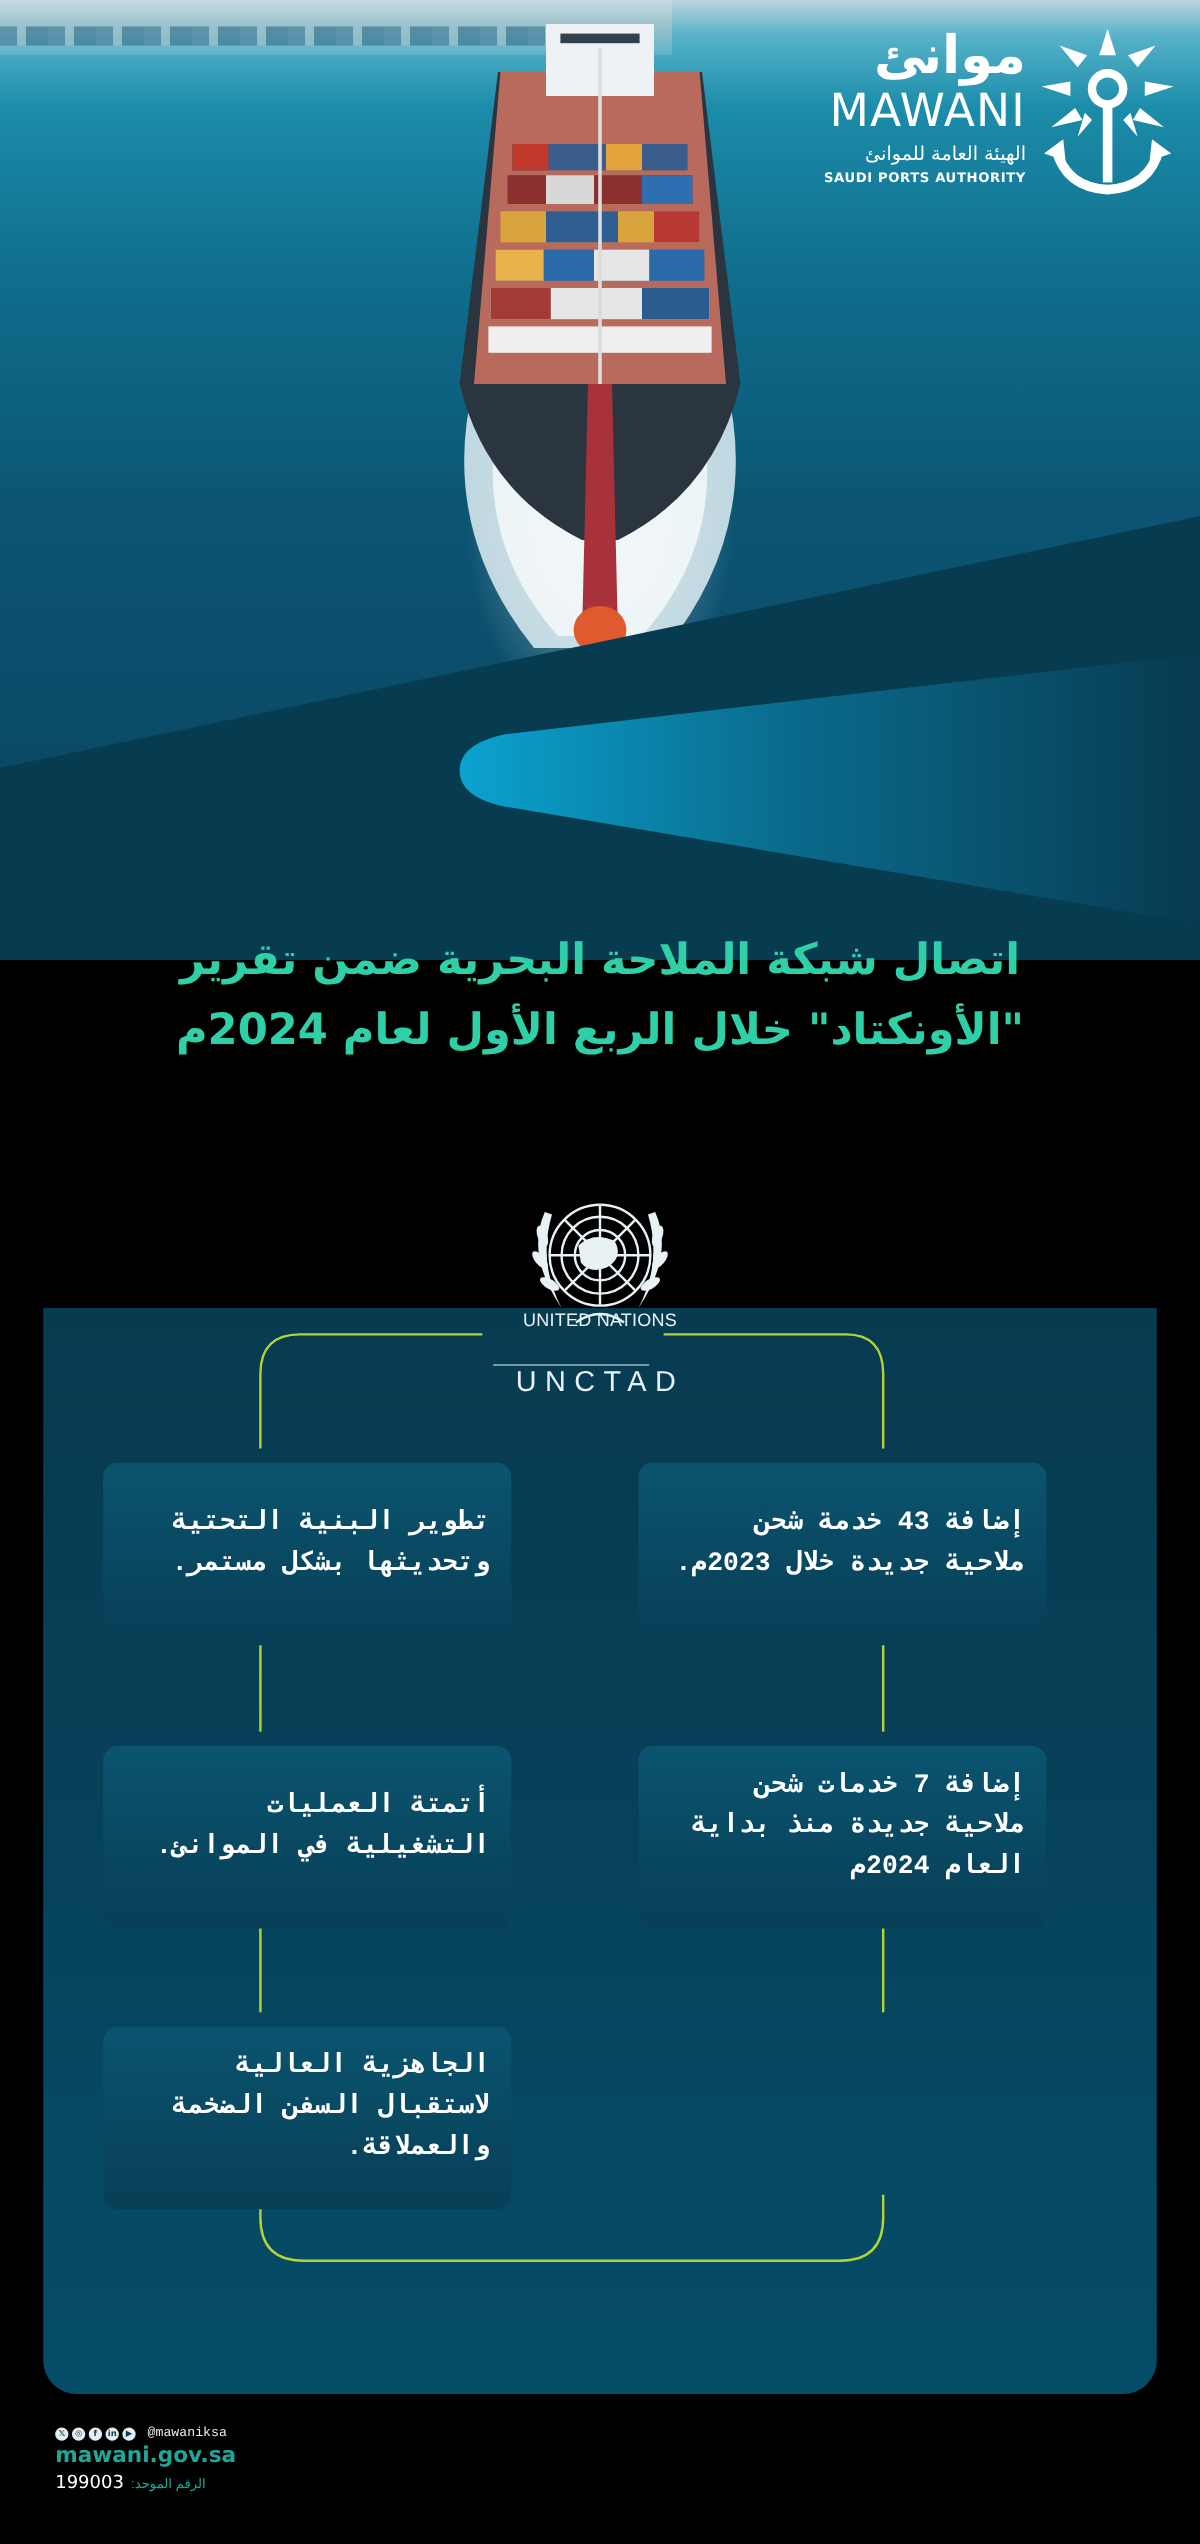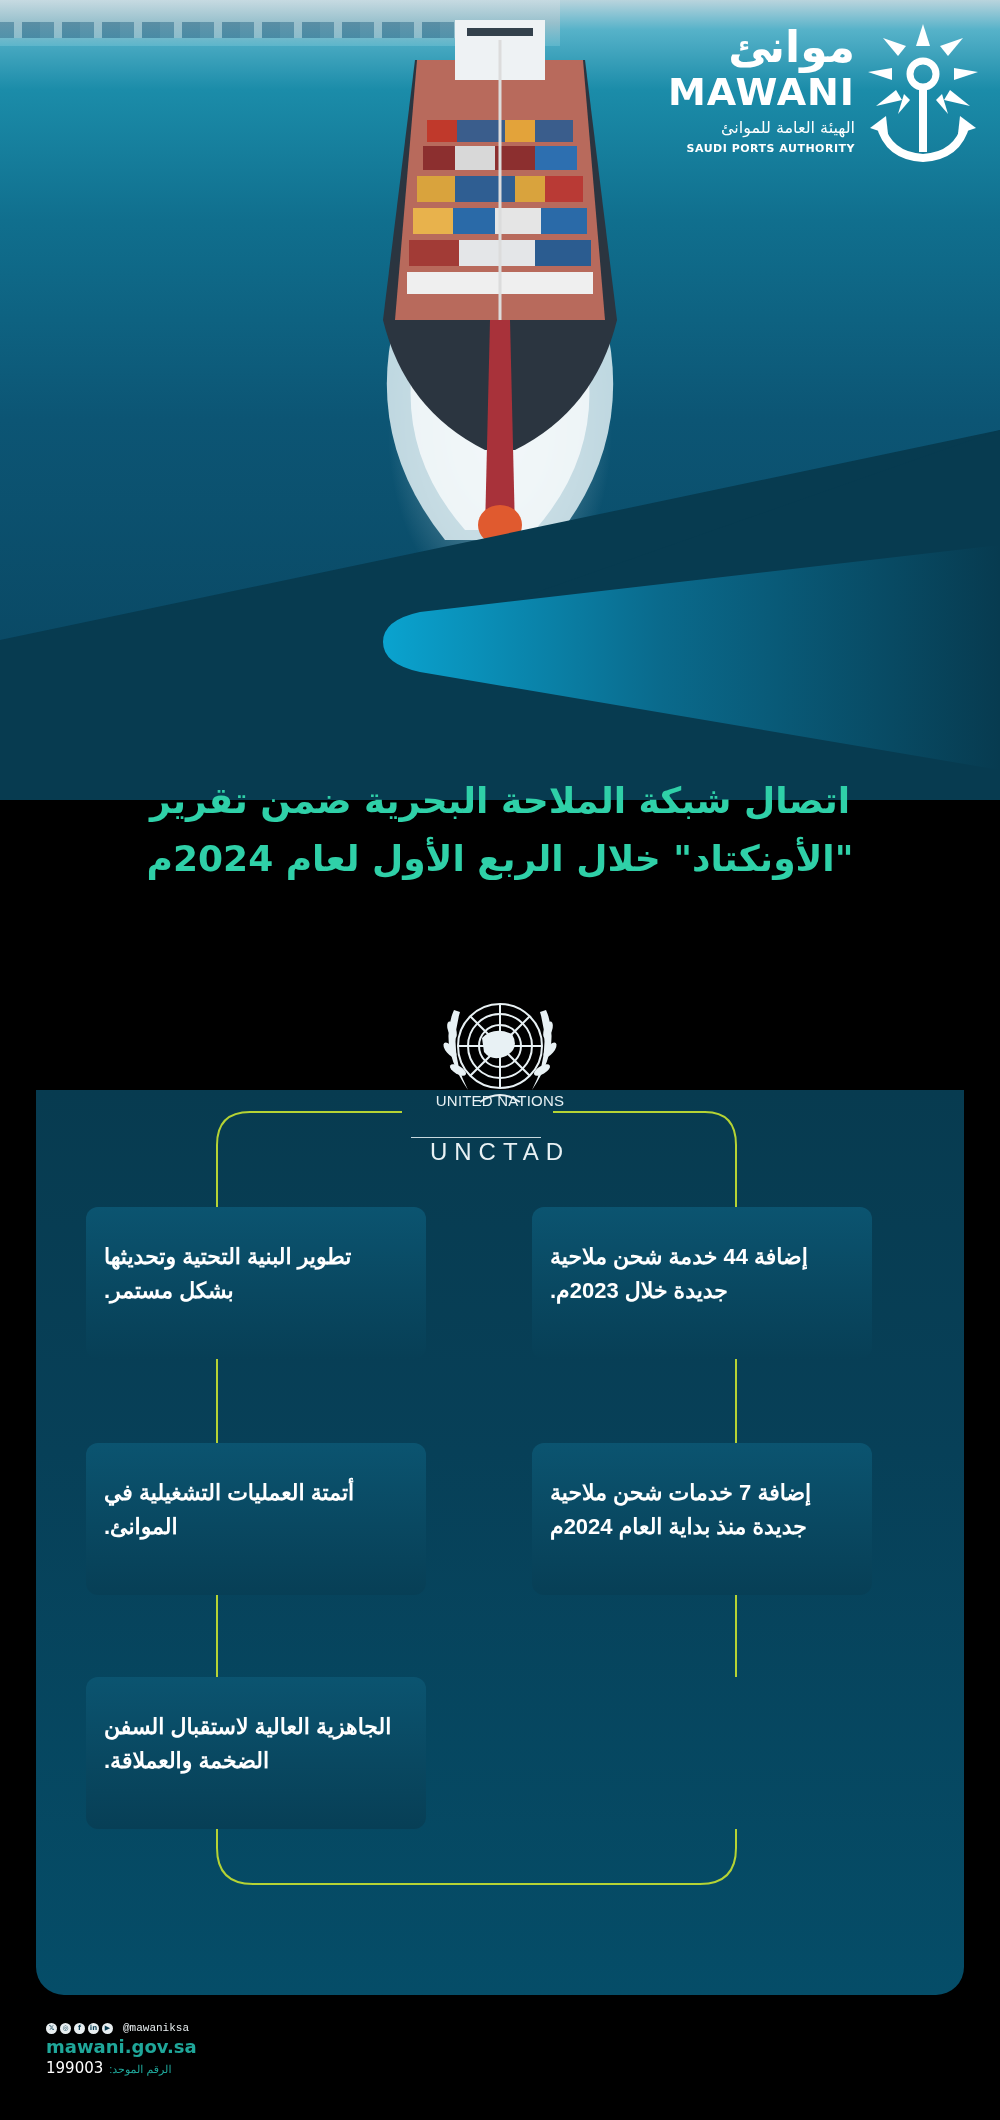--- a/index.html
+++ b/index.html
@@ -37,21 +37,21 @@
   }
 
   
   .logo { position: absolute; right: 22px; top: 22px; width: 320px; height: 145px; }
   .logo-ar {
     position: absolute; right: 123px; top: 0; font-size: 44px; font-weight: bold;
     color: #fff; direction: rtl; letter-spacing: 2px; line-height: 50px;
   }
   .logo-en {
     position: absolute; right: 123px; top: 48px; font-family: "DejaVu Sans", sans-serif;
-    font-size: 38px; font-weight: bold; color: #fff; letter-spacing: 1px; line-height: 44px;
+    font-size: 38px; font-weight: normal; color: #fff; letter-spacing: 1px; line-height: 44px;
   }
   .logo-ar-sub {
     position: absolute; right: 123px; top: 96px; font-size: 16px; color: #fff; direction: rtl; line-height: 20px;
   }
   .logo-en-sub {
     position: absolute; right: 123px; top: 120px; font-size: 11px; font-weight: bold; color: #fff; letter-spacing: .5px;
   }
   .anchor { position: absolute; right: 0; top: 2px; width: 110px; height: 140px; }
 
   
@@ -81,24 +81,24 @@
     font-family: "Liberation Sans", sans-serif; font-size: 24px; color: #e8f1f4; letter-spacing: 7px;
   }
 
   .connector { position: absolute; left: 0; top: 0; width: 1000px; height: 2120px; pointer-events: none; }
 
   
   .card {
     position: absolute; width: 340px; height: 152px; border-radius: 12px;
     background: linear-gradient(180deg, #0b5470 0%, #094861 55%, #073f56 100%);
     display: flex; align-items: center; justify-content: center;
-    text-align: left; direction: rtl;
-    font-family: Liberation Sans, sans-serif; font-weight: bold;
+    text-align: right; direction: rtl;
+    font-family: Liberation Mono, monospace; font-weight: bold;
     font-size: 22px; line-height: 34px; color: #ffffff;
-    padding: 0 18px; padding-bottom: 18px;
+    padding: 0 18px; padding-bottom: 18px; margin-top: 12px;
   }
   .card.left { left: 86px; }
   .card.right { left: 532px; }
   .row1 { top: 1207px; }
   .row2 { top: 1443px; }
   .row3 { top: 1677px; }
 
   
   .footer { position: absolute; left: 46px; top: 2020px; width: 260px; }
   .social { display: flex; align-items: center; gap: 3px; height: 16px; }
@@ -235,21 +235,21 @@
       <ellipse cx="140" cy="40" rx="4" ry="9" transform="rotate(20 140 40)"></ellipse>
       <ellipse cx="142" cy="60" rx="4" ry="9" transform="rotate(40 142 60)"></ellipse>
       <ellipse cx="134" cy="80" rx="4" ry="9" transform="rotate(60 134 80)"></ellipse>
     </g>
     <path d="M72 112 Q92 98 112 112" fill="none" stroke="#e8f1f4" stroke-width="2"></path>
   </svg>
   <div class="un-text1">UNITED NATIONS</div>
   <div class="un-rule" style="left:411px;width:130px;"></div>
   <div class="un-text2">UNCTAD</div>
 
-  <div class="card right row1">إضافة 44 خدمة شحن ملاحية جديدة خلال 2023م.</div>
+  <div class="card right row1">إضافة 43 خدمة شحن ملاحية جديدة خلال 2023م.</div>
   <div class="card left row1">تطوير البنية التحتية وتحديثها بشكل مستمر.</div>
   <div class="card right row2">إضافة 7 خدمات شحن ملاحية جديدة منذ بداية العام 2024م</div>
   <div class="card left row2">أتمتة العمليات التشغيلية في الموانئ.</div>
   <div class="card left row3">الجاهزية العالية لاستقبال السفن الضخمة والعملاقة.</div>
 
   <div class="footer">
     <div class="social">
       <span class="soc">𝕏</span>
       <span class="soc">◎</span>
       <span class="soc">f</span>

